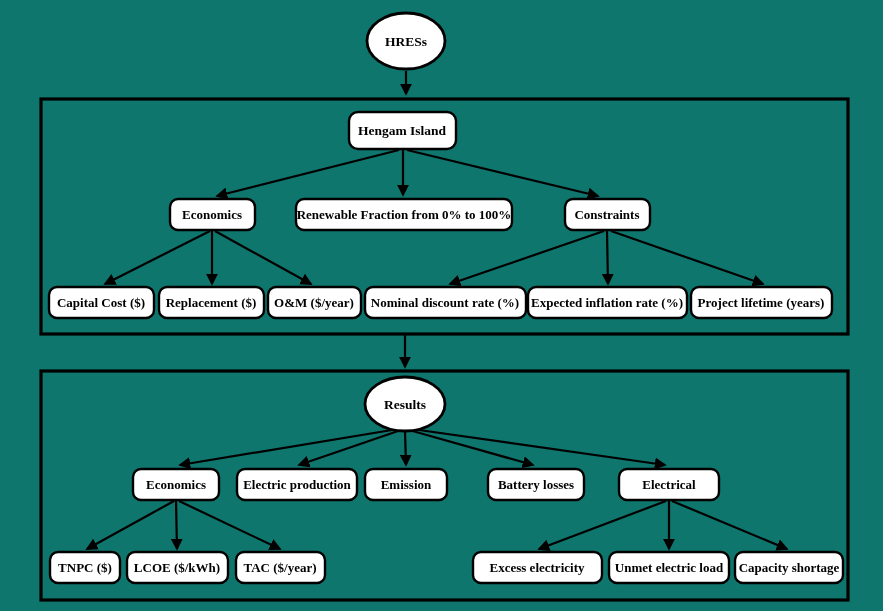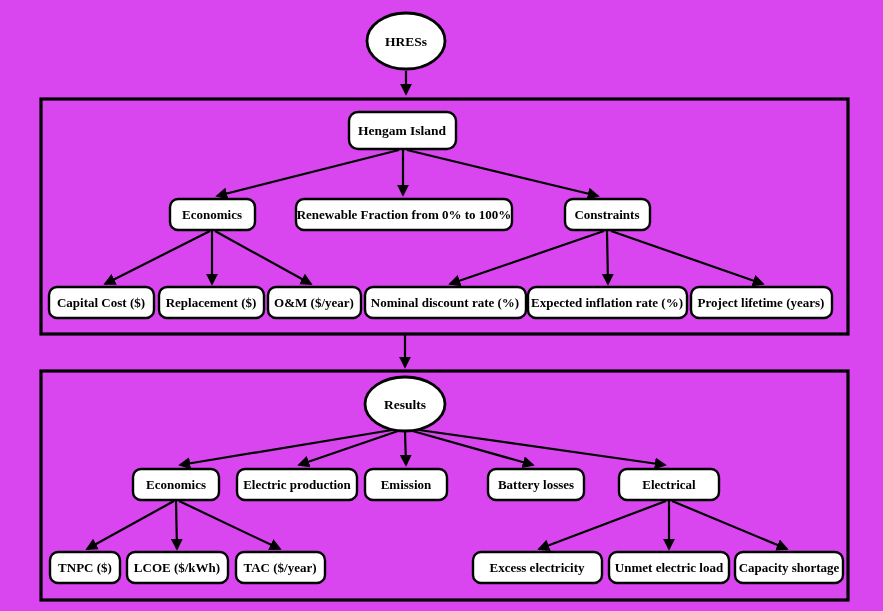--- a/index.html
+++ b/index.html
@@ -4,21 +4,21 @@
 <style>
   html, body {
     margin: 0;
     padding: 0;
     background: #ffffff;
   }
   .stage {
     position: relative;
     width: 883px;
     height: 611px;
-    background: #d946ef;
+    background: #0f766e;
     font-family: "Liberation Serif", "DejaVu Serif", serif;
   }
   svg { display: block; }
   .node-box {
     fill: #ffffff;
     stroke: #000000;
     stroke-width: 2.4;
   }
   .group-box {
     fill: none;

